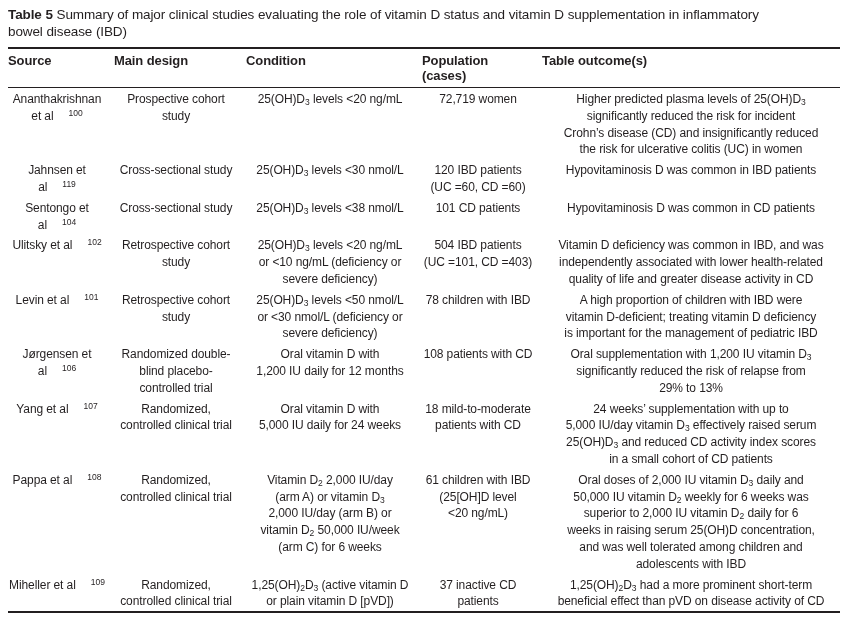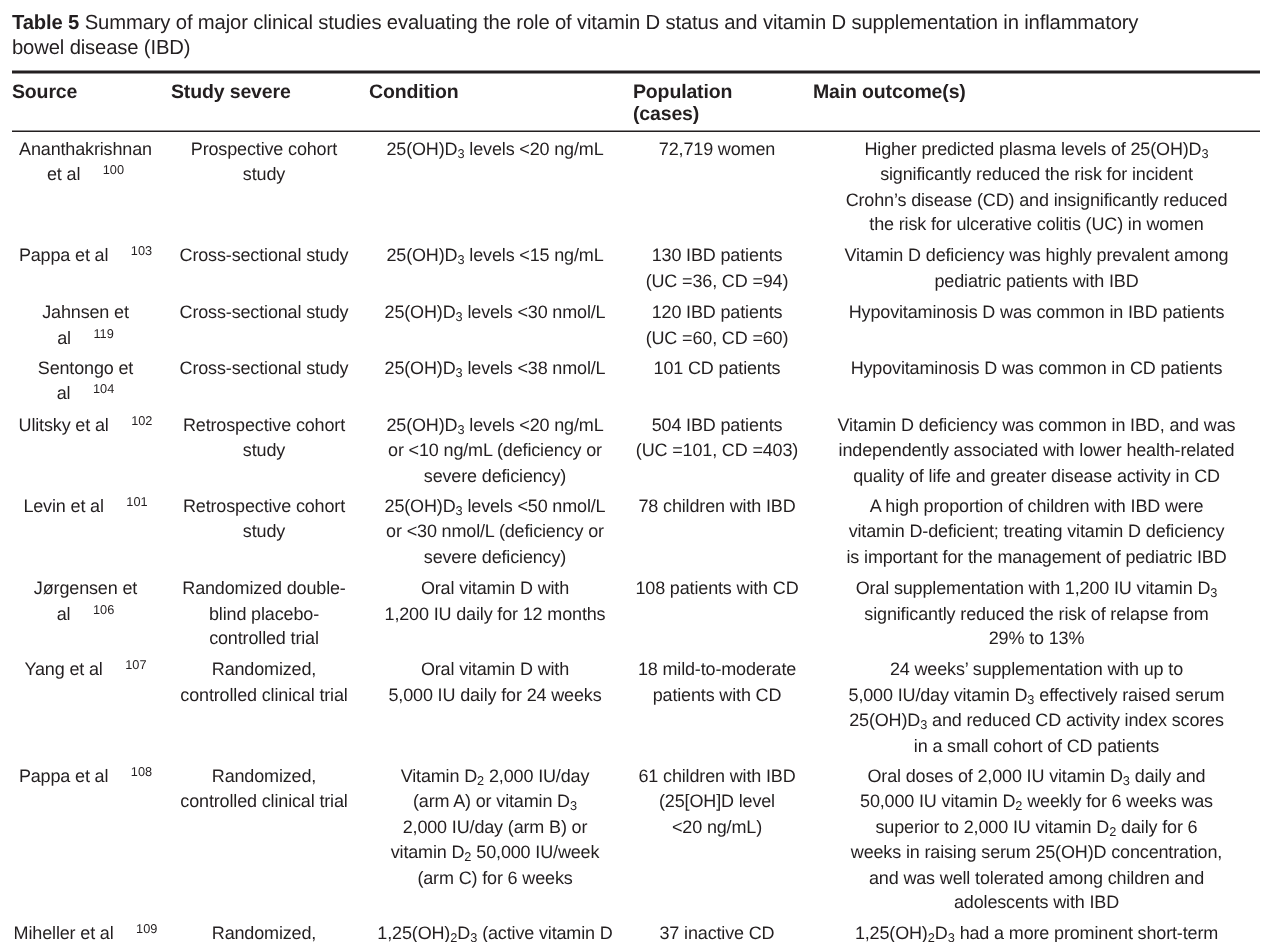--- a/index.html
+++ b/index.html
@@ -67,40 +67,33 @@
     <colgroup>
       <col class="c-source">
       <col class="c-design">
       <col class="c-condition">
       <col class="c-population">
       <col class="c-outcome">
     </colgroup>
     <thead>
       <tr>
         <th>Source</th>
-        <th>Study severe</th>
+        <th>Main design</th>
         <th>Condition</th>
         <th>Population (cases)</th>
-        <th>Main outcome(s)</th>
+        <th>Table outcome(s)</th>
       </tr>
     </thead>
     <tbody id="table-body">
         <tr>
       <td>Ananthakrishnan<br>et al<sup>100</sup></td>
       <td>Prospective cohort<br>study</td>
       <td>25(OH)D<sub>3</sub> levels &lt;20 ng/mL</td>
       <td>72,719 women</td>
       <td>Higher predicted plasma levels of 25(OH)D<sub>3</sub><br>significantly reduced the risk for incident<br>Crohn’s disease (CD) and insignificantly reduced<br>the risk for ulcerative colitis (UC) in women</td>
-    </tr>
-        <tr>
-      <td>Pappa et al<sup>103</sup></td>
-      <td>Cross-sectional study</td>
-      <td>25(OH)D<sub>3</sub> levels &lt;15 ng/mL</td>
-      <td>130 IBD patients<br>(UC =36, CD =94)</td>
-      <td>Vitamin D deficiency was highly prevalent among<br>pediatric patients with IBD</td>
     </tr>
         <tr>
       <td>Jahnsen et al<sup>119</sup></td>
       <td>Cross-sectional study</td>
       <td>25(OH)D<sub>3</sub> levels &lt;30 nmol/L</td>
       <td>120 IBD patients<br>(UC =60, CD =60)</td>
       <td>Hypovitaminosis D was common in IBD patients</td>
     </tr>
         <tr>
       <td>Sentongo et al<sup>104</sup></td>

